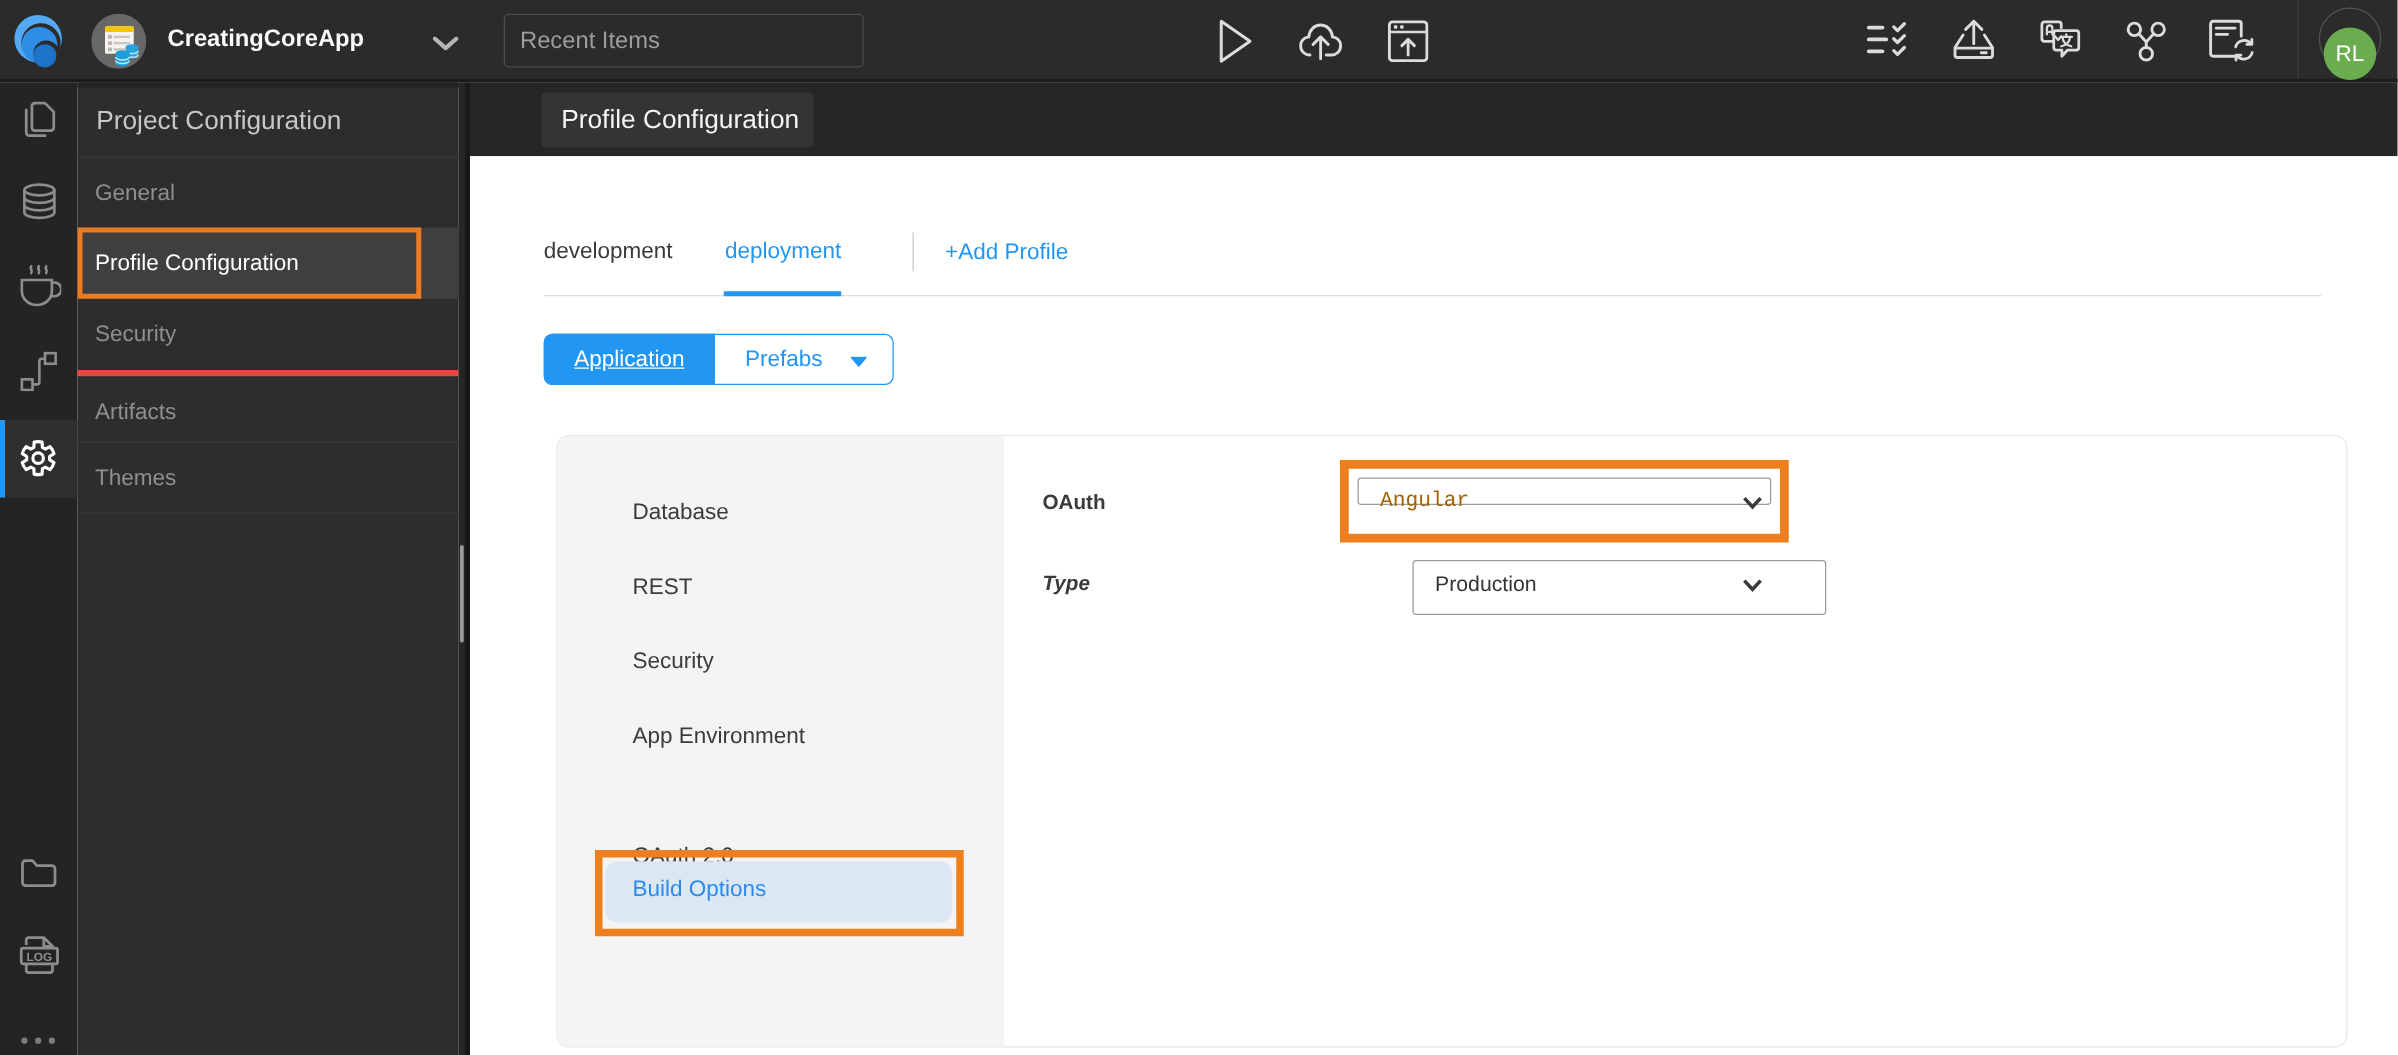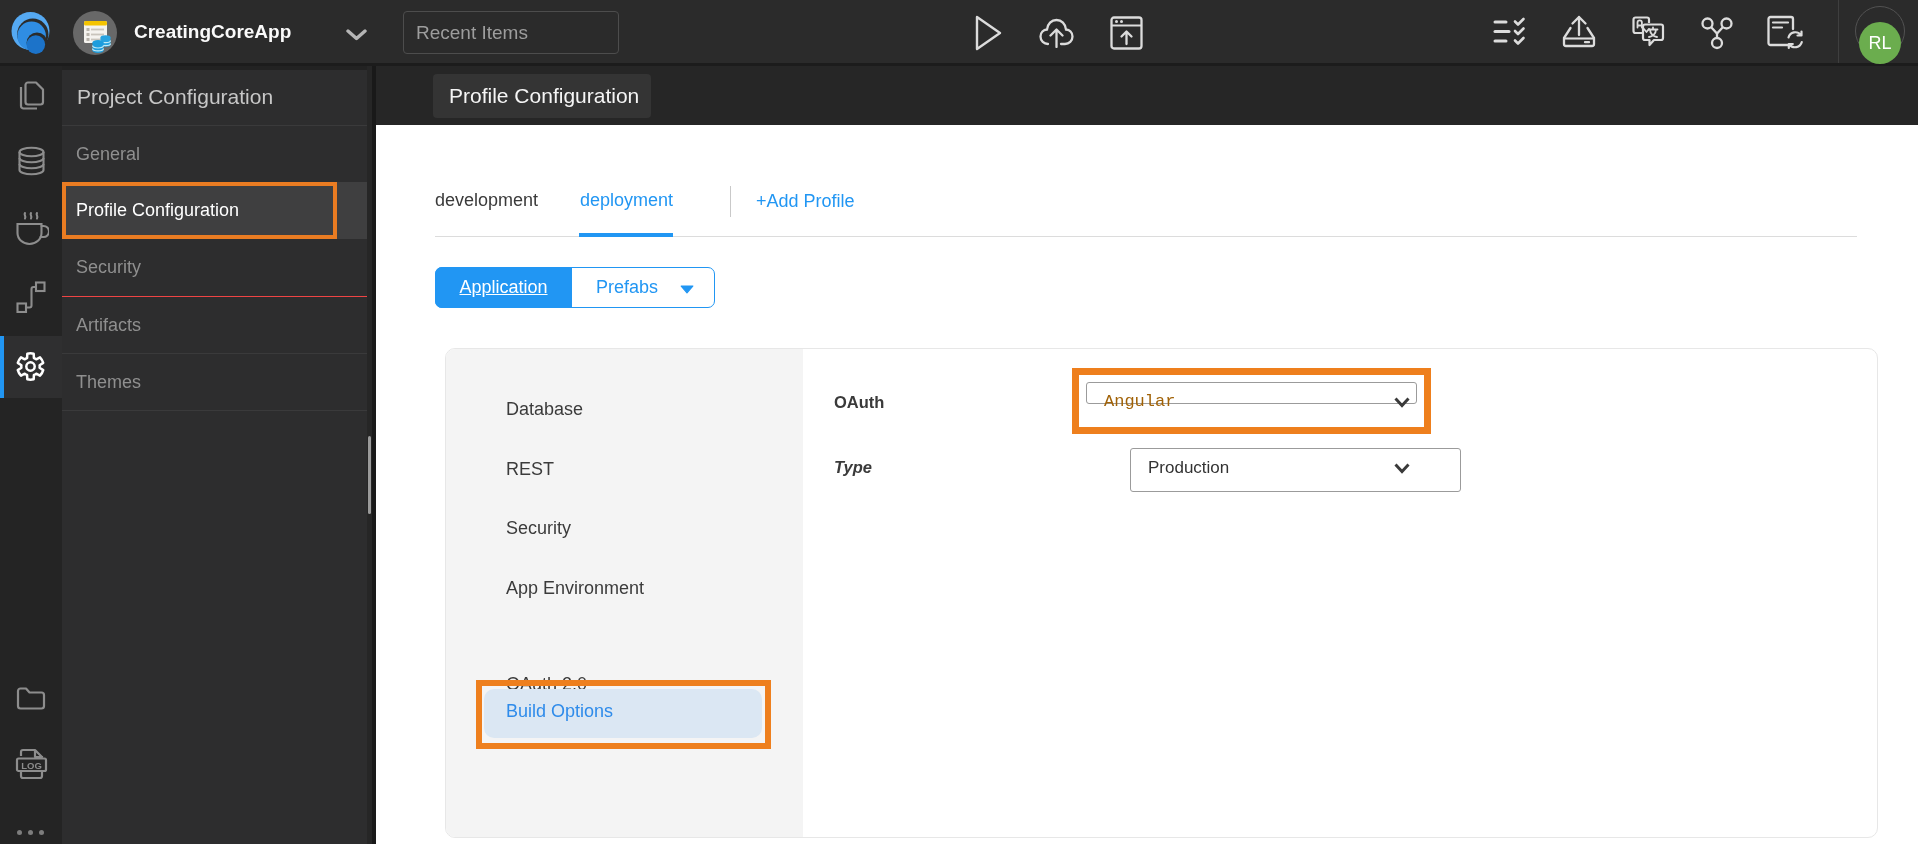--- a/index.html
+++ b/index.html
@@ -46,21 +46,21 @@
     <path d="M19.5 37.4 a5.5 2.4 0 0 0 11 0" fill="none" stroke="#bfe9f7" stroke-width="1.2"></path>
   </g>
 </svg>
 
 <div class="abs" style="left:134px;top:0;height:66px;line-height:64px;color:#fafafa;font-size:19px;font-weight:bold;">CreatingCoreApp</div>
 
 <svg class="abs" style="left:346px;top:29px;" width="21" height="12" viewBox="0 0 21 12">
   <path d="M2 2 L10.5 9.5 L19 2" fill="none" stroke="#b5b5b5" stroke-width="3.4" stroke-linecap="round" stroke-linejoin="round"></path>
 </svg>
 
-<div class="abs" style="left:403px;top:11px;width:216px;height:43px;border:1px solid #4d4d4d;border-radius:4px;color:#9d9d9d;font-size:19px;line-height:41px;padding-left:12px;">Recent Items</div>
+<div class="abs" style="left:403px;top:11px;width:288px;height:43px;border:1px solid #4d4d4d;border-radius:4px;color:#9d9d9d;font-size:19px;line-height:41px;padding-left:12px;">Recent Items</div>
 
 <svg class="abs" style="left:974px;top:14px;" width="30" height="38" viewBox="0 0 30 38">
   <path d="M3 3 L26 19 L3 35 Z" fill="none" stroke="#dcdcdc" stroke-width="2.4" stroke-linejoin="round"></path>
 </svg>
 
 <svg class="abs" style="left:1039px;top:16px;" width="35" height="32" viewBox="0 0 35 32">
   <path d="M9 28 C5 28 1.5 25 1.5 20.5 C1.5 16.5 4.5 13.8 8 13.5 C8.5 8 12.5 4 17.5 4 C22.5 4 26.5 8 27 13.5 C30.5 13.8 33.5 16.5 33.5 20.5 C33.5 25 30 28 26 28 H22" fill="none" stroke="#dcdcdc" stroke-width="2.3" stroke-linecap="round"></path>
   <path d="M17.5 31 V14 M11.5 19.5 L17.5 13.5 L23.5 19.5" fill="none" stroke="#dcdcdc" stroke-width="2.3" stroke-linecap="round" stroke-linejoin="round"></path>
 </svg>
 
@@ -182,21 +182,21 @@
 <div class="abs" style="left:39px;top:830px;width:5px;height:5px;border-radius:50%;background:#7d7d7d;"></div>
 
 <div class="abs" style="left:62px;top:66px;width:305px;height:778px;background:#2d2d2e;"></div>
 <div class="abs" style="left:62px;top:66px;width:305px;height:4px;background:#222;"></div>
 <div class="abs" style="left:77px;top:66px;height:59px;line-height:62px;color:#c7c7c7;font-size:21px;">Project Configuration</div>
 
 <div class="abs" style="left:62px;top:125px;width:305px;height:57px;border-top:1px solid #3a3a3b;color:#8f8f8f;font-size:18px;line-height:56px;padding-left:14px;">General</div>
 <div class="abs" style="left:62px;top:182px;width:305px;height:57px;background:#3f3f40;"></div>
 <div class="abs" style="left:62px;top:182px;width:275px;height:57px;border:4px solid #ea7c22;color:#ffffff;font-size:18px;line-height:49px;padding-left:10px;">Profile Configuration</div>
 <div class="abs" style="left:62px;top:239px;width:305px;height:57px;color:#8f8f8f;font-size:18px;line-height:56px;padding-left:14px;">Security</div>
-<div class="abs" style="left:62px;top:296px;width:305px;height:57px;border-top:1px solid #ef4444;color:#8f8f8f;font-size:18px;line-height:56px;padding-left:14px;">Artifacts</div>
+<div class="abs" style="left:62px;top:296px;width:305px;height:57px;border-top:5px solid #ef4444;color:#8f8f8f;font-size:18px;line-height:56px;padding-left:14px;">Artifacts</div>
 <div class="abs" style="left:62px;top:353px;width:305px;height:57px;border-top:1px solid #3a3a3b;color:#8f8f8f;font-size:18px;line-height:56px;padding-left:14px;">Themes</div>
 <div class="abs" style="left:62px;top:410px;width:305px;height:1px;background:#3a3a3b;"></div>
 
 <div class="abs" style="left:367px;top:66px;width:5px;height:778px;background:#262626;"></div>
 <div class="abs" style="left:372px;top:66px;width:4px;height:778px;background:#191919;"></div>
 <div class="abs" style="left:368px;top:436px;width:3px;height:78px;background:#9a9a9a;border-radius:2px;"></div>
 
 <div class="abs" style="left:376px;top:66px;width:1542px;height:59px;background:#262626;"></div>
 <div class="abs" style="left:433px;top:74px;width:218px;height:44px;background:#343434;border-radius:4px;color:#f5f5f5;font-size:21px;line-height:44px;padding-left:16px;">Profile Configuration</div>
 

